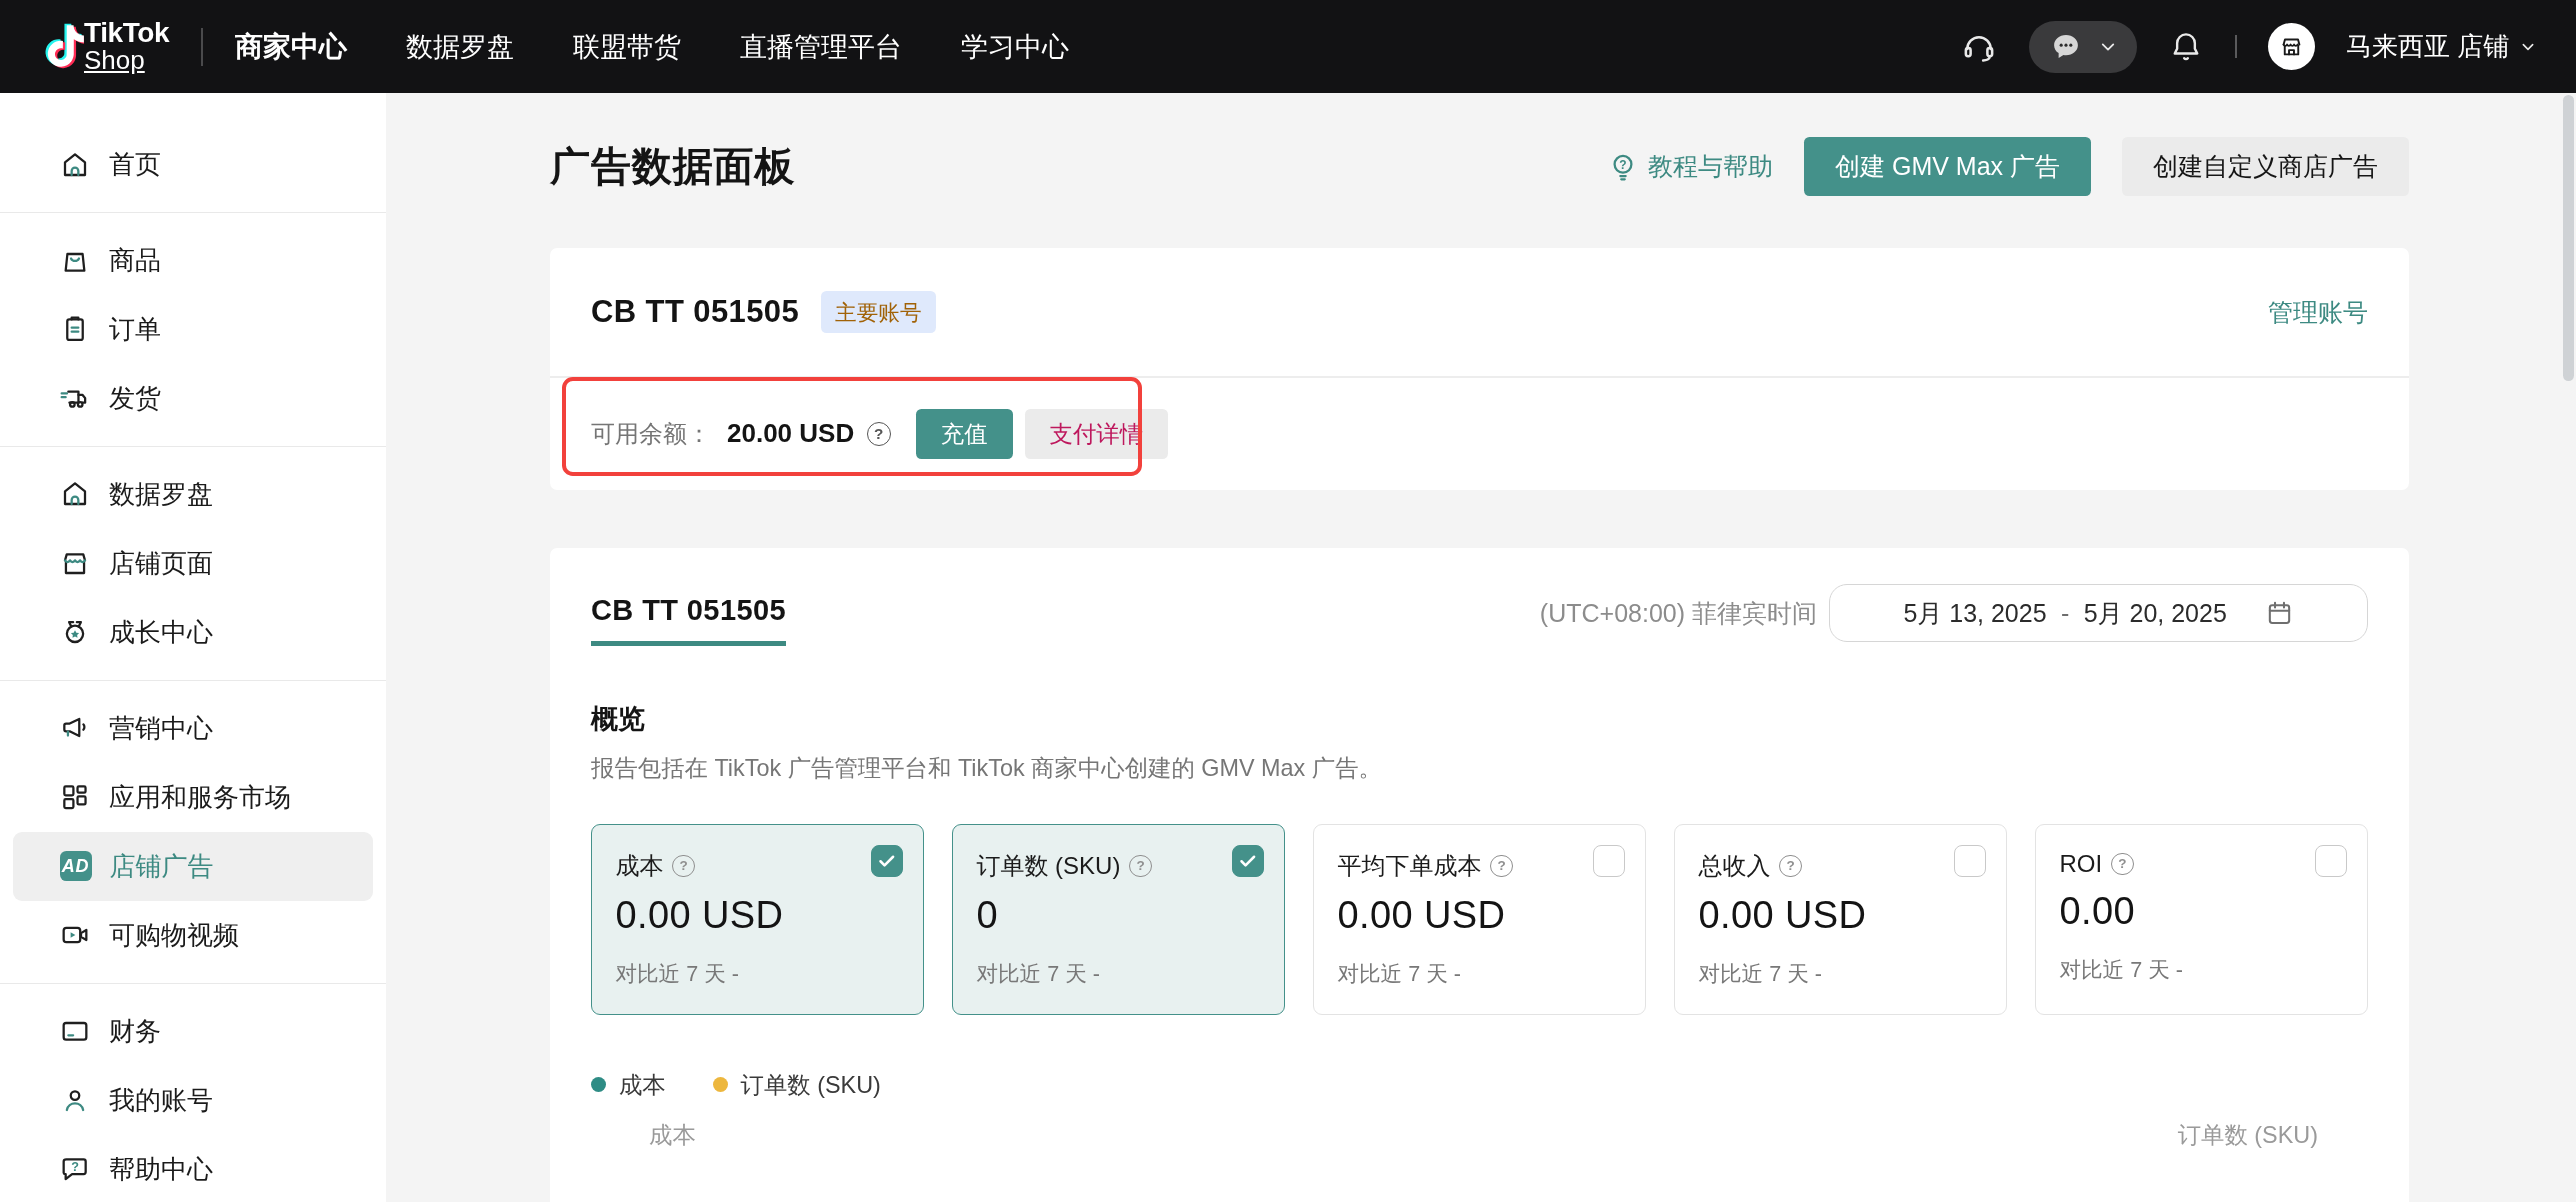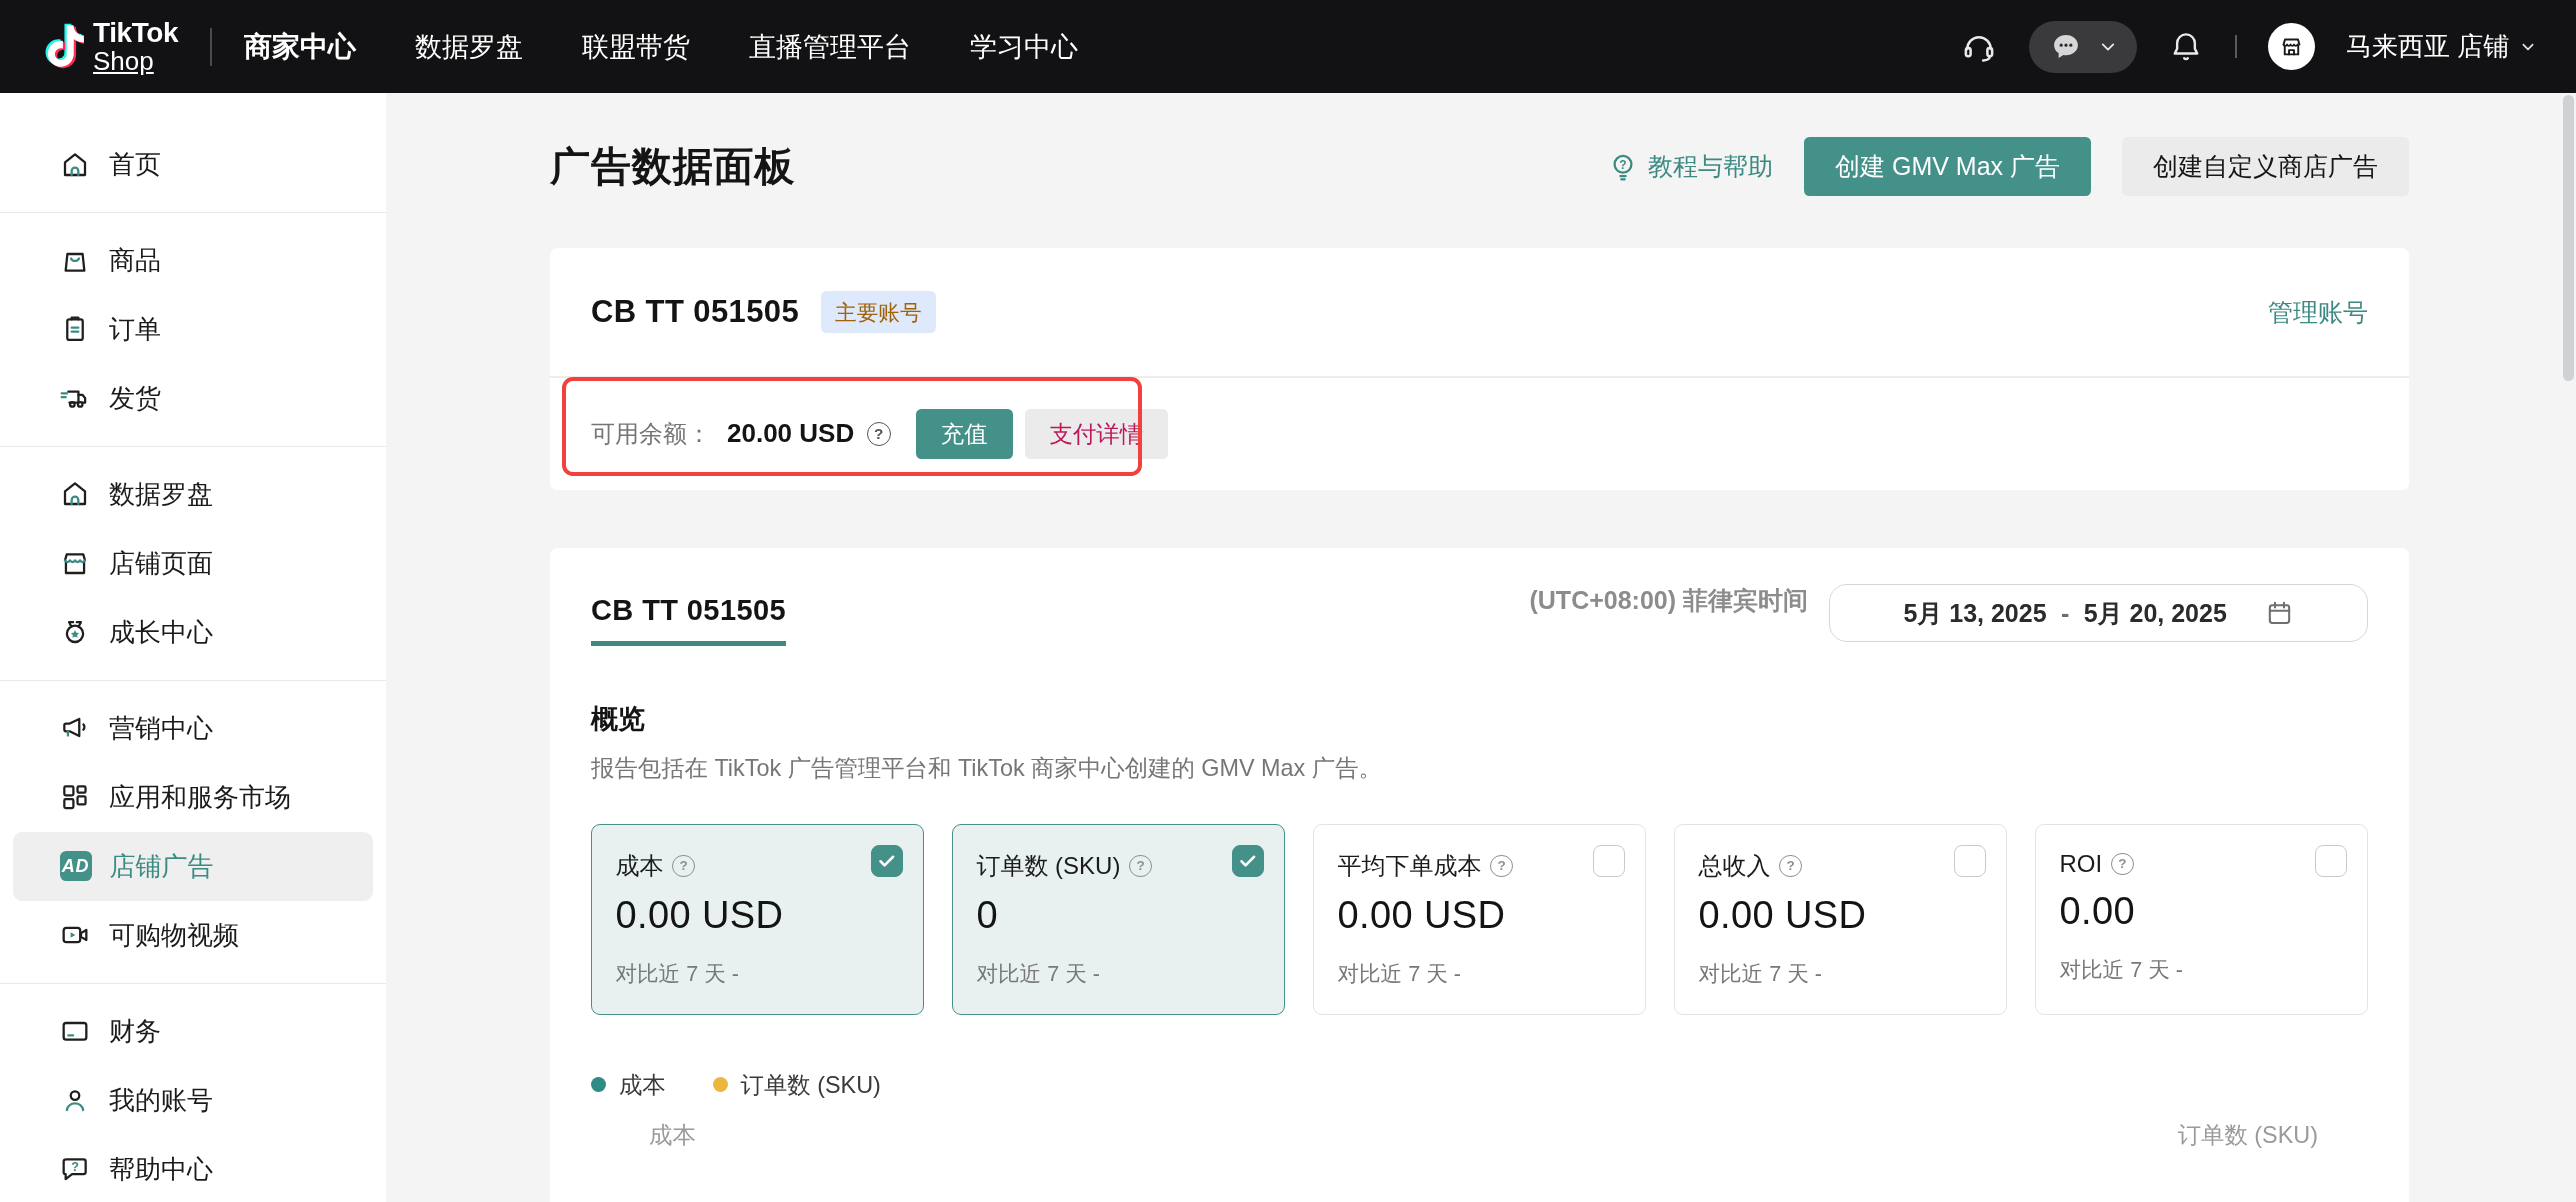--- a/index.html
+++ b/index.html
@@ -2,21 +2,21 @@
 <html style="font-size:14.4px"><head>
 <meta charset="utf-8">
 <style>
   * { margin:0; padding:0; box-sizing:border-box; }
   html,body { width:2576px; height:1203px; overflow:hidden; }
   body { font-family:"Liberation Sans", sans-serif; background:#f4f4f4; color:#1a1a1a; position:relative; }
 
   
   .topnav { position:absolute; top:0; left:0; width:2576px; height:93px; background:#121214;
             display:flex; align-items:center; padding:0 40px 0 34px; color:#fff; }
-  .logo { display:flex; align-items:center; gap:9px; }
+  .logo { display:flex; align-items:flex-start; }
   .logo-note { position:relative; width:50px; height:56px; }
   .logo-note svg { position:absolute; left:0; top:0; }
   .logo-text { line-height:1.02; }
   .logo-text .l1 { font-size:28px; font-weight:700; letter-spacing:-0.4px; }
   .logo-text .l2 { font-size:26px; font-weight:400;text-decoration:underline; }
   .nav-divider { width:1.8px; height:38px; background:#4a4a4c; margin:0 32px; }
   .nav-menu { display:flex; align-items:center; gap:59px; list-style:none; }
   .nav-item { font-size:27px; color:#fff; cursor:pointer; white-space:nowrap; }
   .nav-item.active { font-weight:700; font-size:28px; }
   .nav-right { margin-left:auto; display:flex; align-items:center; gap:31px; }
@@ -68,21 +68,21 @@
   .recharge { background:#44918a; color:#fff; margin-left:25px; }
   .pay-details { background:#ebebeb; color:#be185d; margin-left:12px; }
   .red-annotation { position:absolute; left:11.7px; top:129px; width:580px; height:99px;
                     border:4.5px solid #f2413c; border-radius:10.8px; pointer-events:none; }
 
   
   .report-card { margin-top:58px; height:710px; padding:36px 41px 0 41px; overflow:hidden; }
   .tab-row { display:flex; align-items:center; }
   .acct-tab { font-size:29px; font-weight:700; color:#141414; padding-bottom:14.4px;
               border-bottom:5.4px solid #3d8a82; cursor:pointer; letter-spacing:0.4px; }
-  .tab-right { margin-left:auto; display:flex; gap:21px; padding-bottom:14.4px;font-weight:bold; }
+  .tab-right { margin-left:auto; display:flex; align-items:center; gap:12px; padding-bottom:14.4px; }
   .timezone { color:#8c8c8c; font-size:25px; white-space:nowrap; }
   .date-picker { width:539px; height:58px; border:1.8px solid #d6d6d6; border-radius:18px; background:#fff;
                  display:flex; align-items:center; justify-content:center; gap:14.4px; cursor:pointer; }
   .date-picker .d { font-size:25px; color:#2b2b2b; }
   .date-picker .sep { color:#6e6e6e; }
   .date-picker .cal { margin-left:23.4px; display:flex; }
 
   .overview-title { margin-top:45px; font-size:27px; font-weight:700; color:#141414; }
   .overview-desc { margin-top:14.4px; font-size:23.4px; color:#767676; }
 

